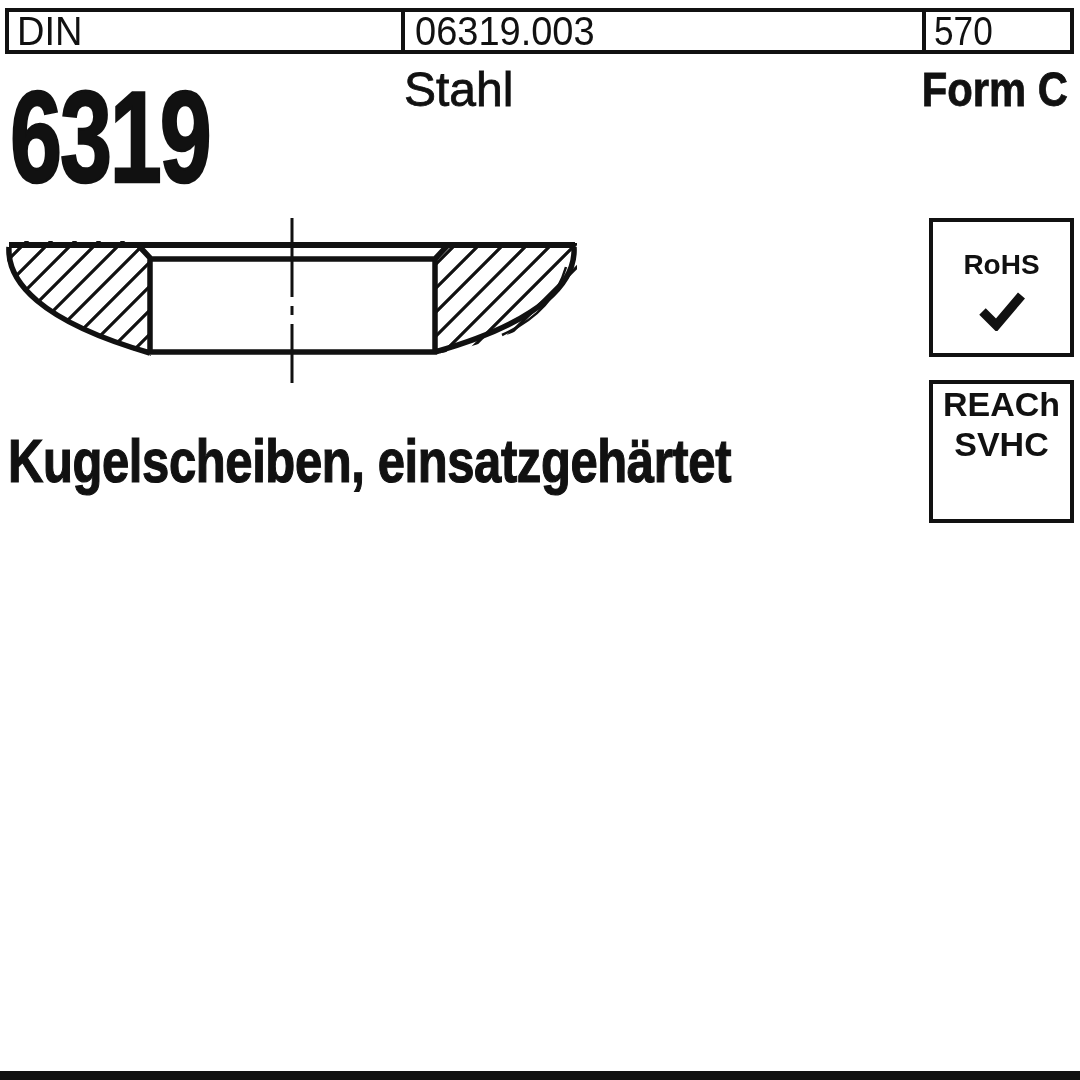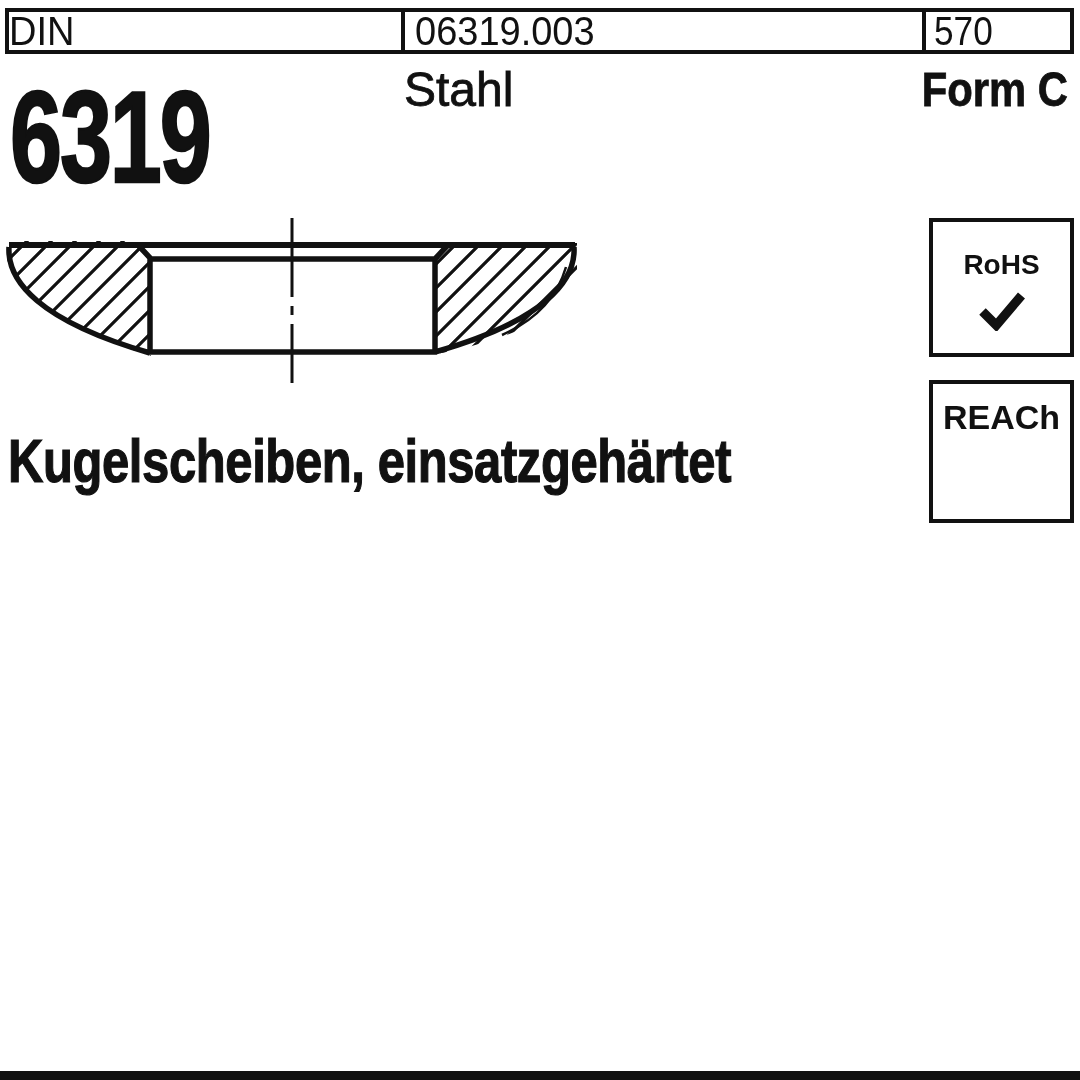--- a/index.html
+++ b/index.html
@@ -9,21 +9,21 @@
     overflow:hidden; color:#111111;
     font-family:"Liberation Sans","DejaVu Sans",sans-serif;
   }
   
   .hdr {
     position:absolute; left:5px; top:8px; width:1069px; height:46px;
     border:4px solid #111; display:flex; font-size:40px;
   }
   .hc { height:100%; display:flex; align-items:center; overflow:hidden; }
   .hc span { display:inline-block; transform:scaleX(.95); transform-origin:0 50%; white-space:nowrap; }
-  .hc1 { width:392px; padding-left:0; }
+  .hc1 { width:392px; padding-left:8px; }
   .hc2 { width:521px; border-left:4px solid #111; padding-left:10px; }
   .hc3 { flex:1; border-left:4px solid #111; justify-content:flex-start; padding-right:7px; }
   .hc3 span { transform:scaleX(.88); transform-origin:100% 50%; }
   
   .big-num {
     position:absolute; left:10px; top:72px; font-size:130px; line-height:130px;
     font-weight:700; letter-spacing:-3px; transform:scaleX(.72); transform-origin:0 0;
     -webkit-text-stroke:2.5px #111; white-space:nowrap;
   }
   .material {
@@ -41,21 +41,21 @@
     font-weight:700; letter-spacing:-.5px; transform:scaleX(.79); transform-origin:0 0;
     -webkit-text-stroke:1.2px #111; white-space:nowrap;
   }
   .badge {
     position:absolute; left:929px; width:145px; border:4px solid #111;
     background:#fff; text-align:center; font-weight:700; color:#111;
   }
   .rohs { top:218px; height:139px; }
   .rohs-label { margin-top:26px; font-size:28px; line-height:34px; }
   .check { display:block; margin:10px auto 0; }
-  .reach { top:380px; height:143px; padding-top:13px; font-size:34px; line-height:40px; }
+  .reach { top:380px; height:143px; font-size:34px; line-height:40px; }
   .bar { position:absolute; left:0; top:1071px; width:1080px; height:9px; background:#111; }
 </style>
 </head>
 <body>
 
 <div id="page">
 
   <div class="hdr">
     <div class="hc hc1">
       <span>DIN</span>
@@ -109,16 +109,17 @@
 
   <div class="badge rohs">
     <div class="rohs-label">RoHS</div>
     <svg class="check" width="46" height="39" viewBox="0 0 40 34" aria-hidden="true">
       <path d="M3 17 L15 29 L37 3" fill="none" stroke="#111" stroke-width="8"></path>
     </svg>
   </div>
 
   <div class="badge reach">
     <div>REACh</div>
+    <div>SVHC</div>
   </div>
 
   <div class="bar"></div>
 </div>
 
 </body></html>

